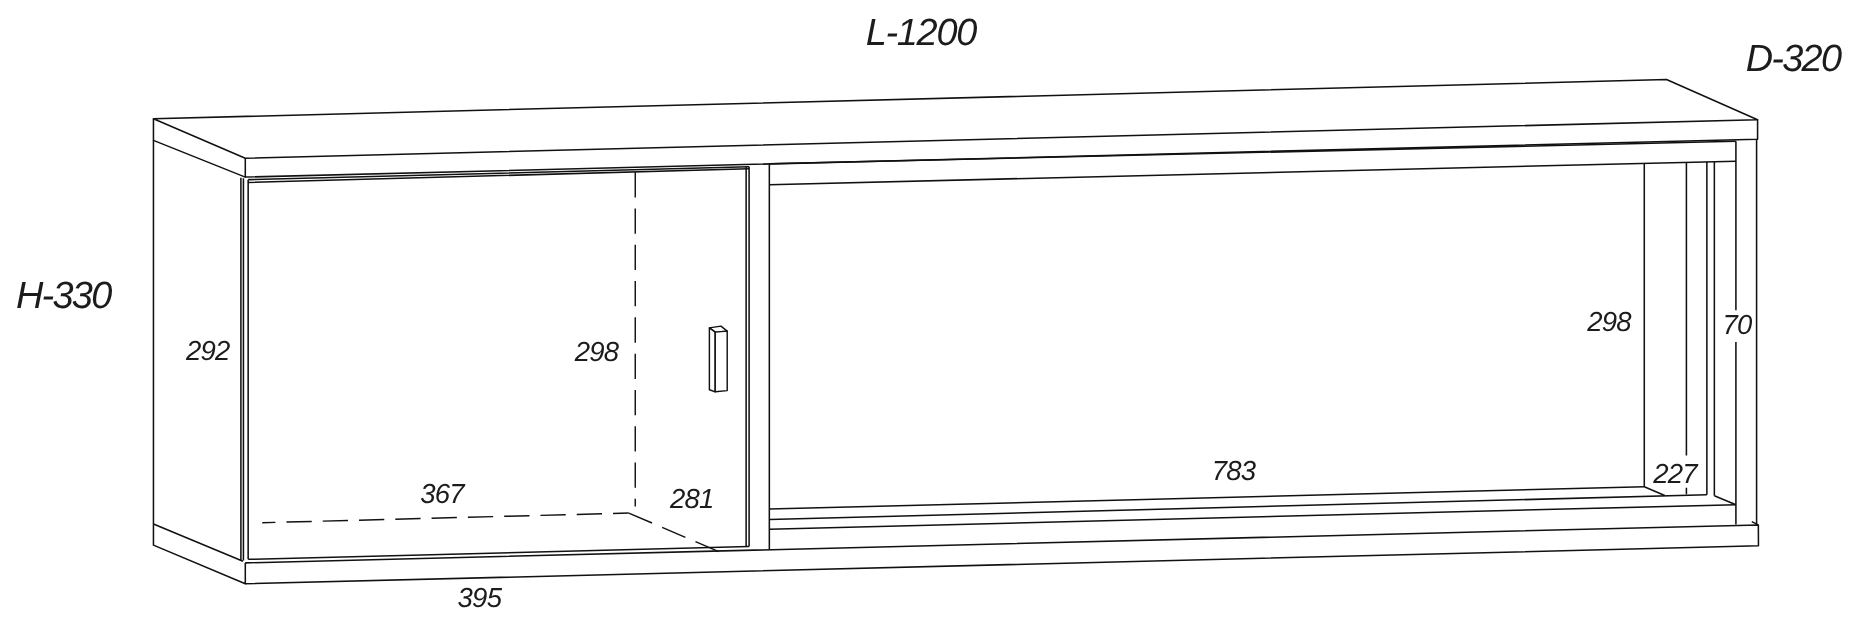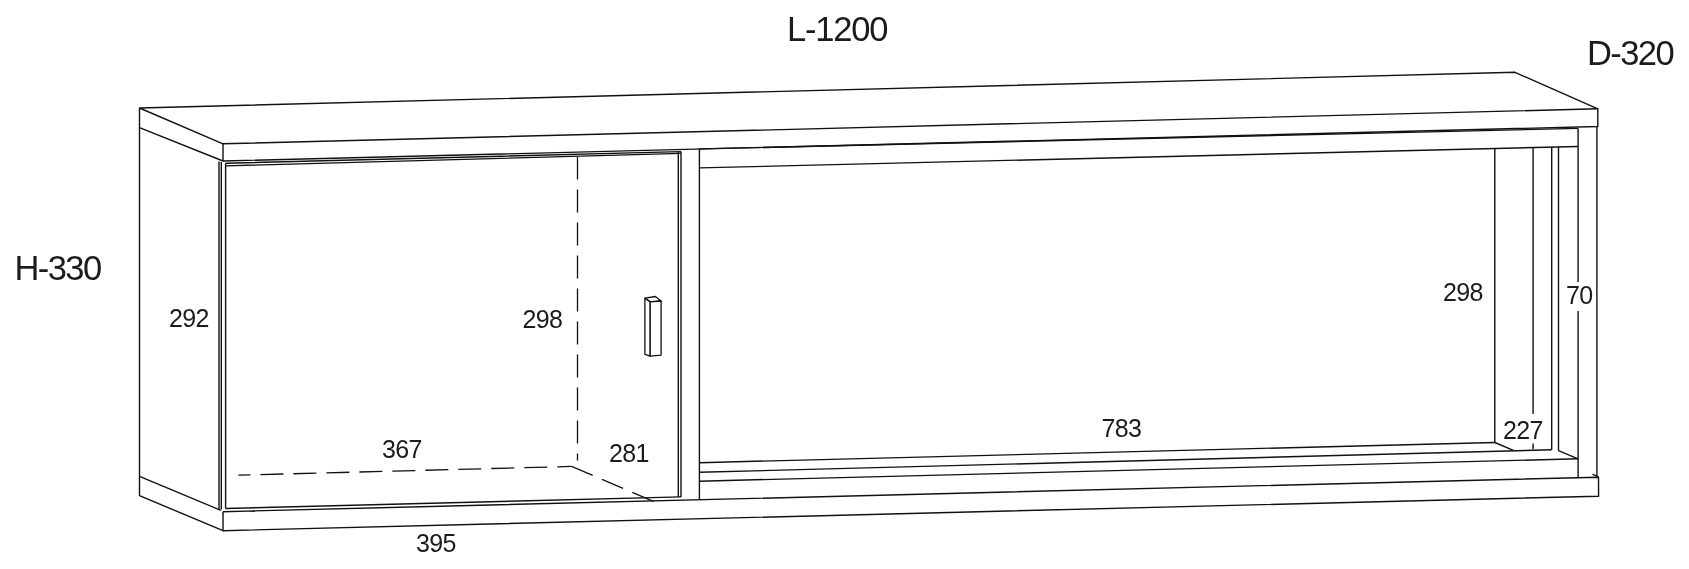--- a/index.html
+++ b/index.html
@@ -1,16 +1,16 @@
 <!DOCTYPE html>
 <html><head>
 <meta charset="utf-8">
 <style>
   html,body{margin:0;padding:0;background:#fff;}
-  .wrap{width:1689px;height:569px;position:relative;filter:grayscale(1);}
+  .wrap{width:1689px;height:569px;position:relative;filter:grayscale(1);font-style:italic;}
   text{font-family:"Liberation Sans", sans-serif;fill:#1c1c1c;}
 </style>
 </head>
 <body>
 <div class="wrap">
 <svg width="1689" height="569" viewBox="0 0 1689 569" xmlns="http://www.w3.org/2000/svg">
 
   <rect width="1689" height="569" fill="#ffffff"></rect>
   <g stroke="#111111" stroke-width="1.4" fill="none" stroke-linejoin="round" stroke-linecap="butt">
 

